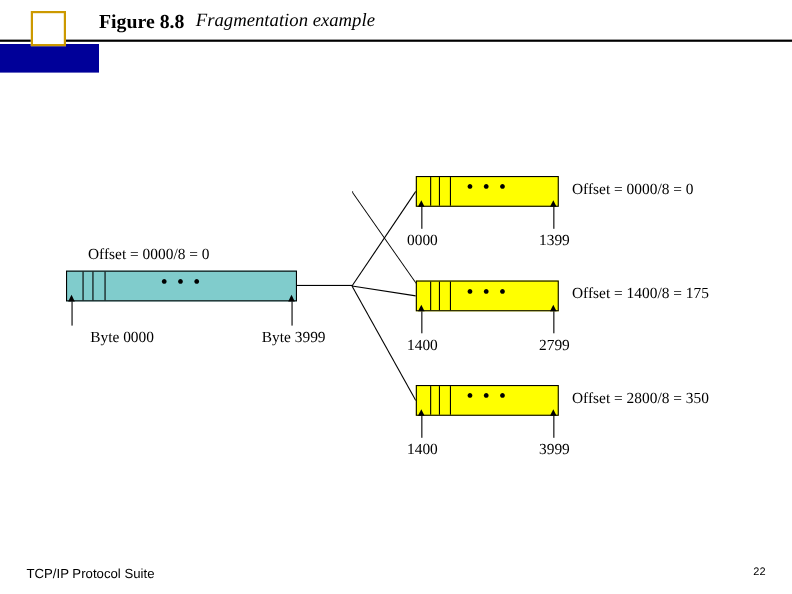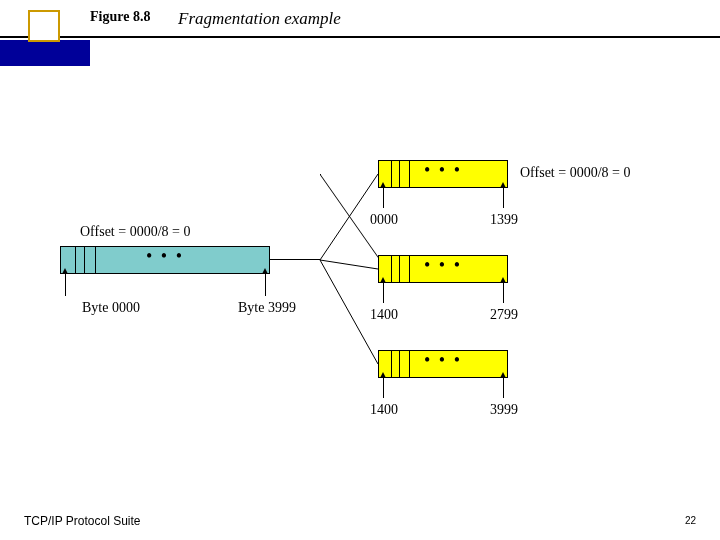--- a/index.html
+++ b/index.html
@@ -44,21 +44,21 @@
     border: 2px solid #cc9900;
     background: #ffffff;
     box-sizing: border-box;
     z-index: 3;
   }
   .fig-label {
     position: absolute;
     top: 9px;
     left: 90px;
     font-weight: bold;
-    font-size: 14px;
+    font-size: 18px;
   }
   .fig-title {
     position: absolute;
     top: 9px;
     left: 178px;
     font-weight: normal;
     font-style: italic;
     font-size: 17px;
   }
   .footer-left {
@@ -175,31 +175,33 @@
   <div class="txt" style="left:310px; top:62px;">0000</div>
   <div class="arrow-down" style="left:443px; top:38px; height:20px;"></div>
   <div class="txt" style="left:430px; top:62px;">1399</div>
 
   <div class="packet" style="left: 318px; top: 105px; width: 130px; height: 28px; background: rgb(255, 255, 0);">
     <div class="vline" style="left:12px;"></div>
     <div class="vline" style="left:20px;"></div>
     <div class="vline" style="left:30px;"></div>
     <div class="dots">• • •</div>
   </div>
+  <div class="txt" style="left:460px; top:110px;">Offset = 1400/8 = 175</div>
   <div class="arrow-down" style="left:323px; top:133px; height:20px;"></div>
   <div class="txt" style="left:310px; top:157px;">1400</div>
   <div class="arrow-down" style="left:443px; top:133px; height:20px;"></div>
   <div class="txt" style="left:430px; top:157px;">2799</div>
 
   <div class="packet" style="left: 318px; top: 200px; width: 130px; height: 28px; background: rgb(255, 255, 0);">
     <div class="vline" style="left:12px;"></div>
     <div class="vline" style="left:20px;"></div>
     <div class="vline" style="left:30px;"></div>
     <div class="dots">• • •</div>
   </div>
+  <div class="txt" style="left:460px; top:205px;">Offset = 2800/8 = 350</div>
   <div class="arrow-down" style="left:323px; top:228px; height:20px;"></div>
   <div class="txt" style="left:310px; top:252px;">1400</div>
   <div class="arrow-down" style="left:443px; top:228px; height:20px;"></div>
   <div class="txt" style="left:430px; top:252px;">3999</div>
 
 </div>
 
 <div class="footer-left">TCP/IP Protocol Suite</div>
 <div class="footer-right">22</div>
 

